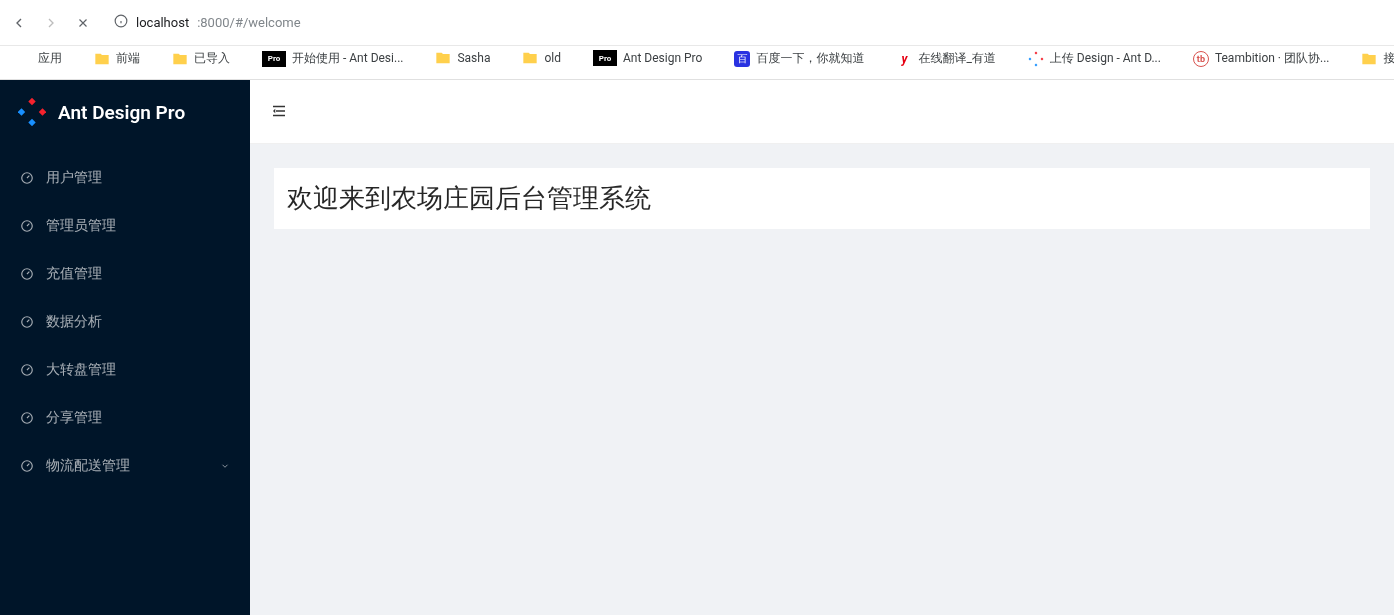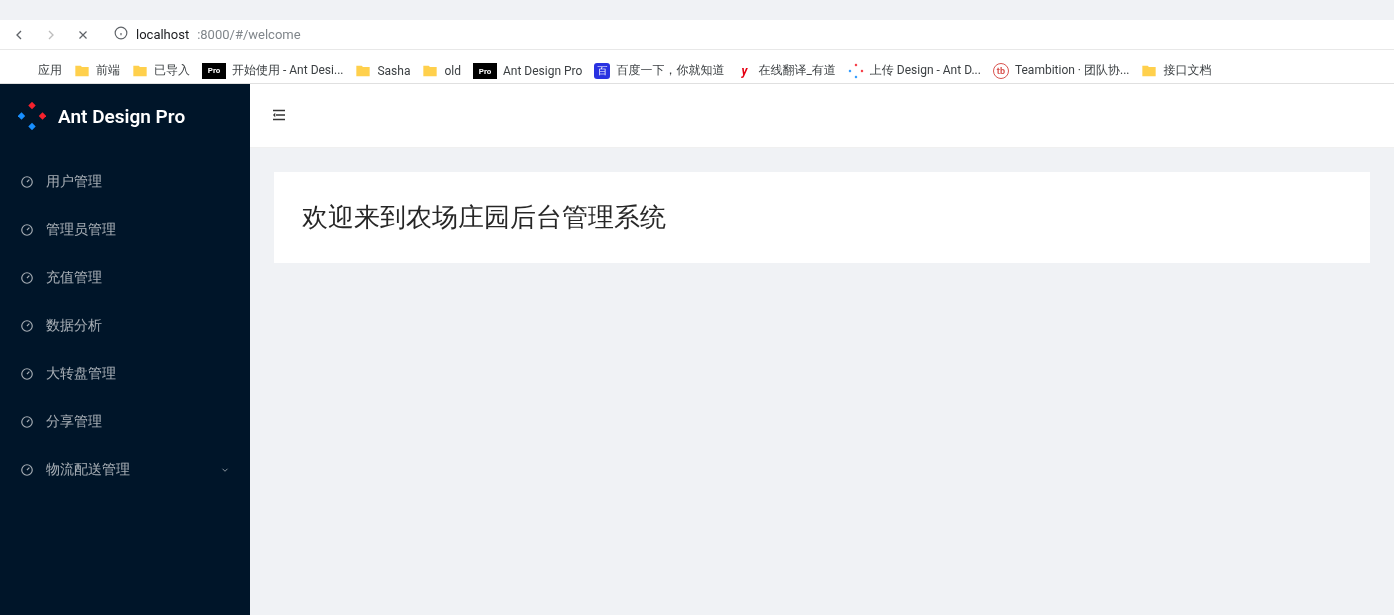--- a/index.html
+++ b/index.html
@@ -1,27 +1,27 @@
 <!DOCTYPE html>
 <html><head>
   <meta charset="utf-8">
   <style>
     * { margin: 0; padding: 0; box-sizing: border-box; }
     body { font-family: -apple-system, BlinkMacSystemFont, "Segoe UI", Roboto, "Helvetica Neue", Arial, sans-serif; background: #f0f2f5; width: 1394px; height: 615px; overflow: hidden; }
 
     
-    .browser-chrome { height: 30px; display: flex; align-items: center; padding: 0 10px; background: #fff; border-bottom: 1px solid #e8e8e8; gap: 14px; margin-top: 20px; }
+    .browser-chrome { height: 46px; display: flex; align-items: center; padding: 0 10px; background: #fff; border-bottom: 1px solid #e8e8e8; gap: 14px; }
     .nav-btn { width: 18px; height: 18px; display: flex; align-items: center; justify-content: center; color: #5f6368; }
     .nav-btn.disabled { color: #bdbdbd; }
     .url-bar { flex: 1; display: flex; align-items: center; gap: 8px; padding: 0 8px; height: 24px; border-radius: 14px; font-size: 13px; color: #5f6368; }
     .url-bar .host { color: #202124; }
     .url-bar .port-path { color: #80868b; }
 
     
-    .bookmarks-bar { height: 34px; display: flex; align-items: flex-end; padding: 0 10px; background: #fff; border-bottom: 1px solid #e0e0e0; gap: 0; font-size: 12px; color: #3c4043; }
+    .bookmarks-bar { height: 34px; display: flex; align-items: flex-start; padding: 0 10px; background: #fff; border-bottom: 1px solid #e0e0e0; gap: 20px; font-size: 12px; color: #3c4043; }
     .bookmark { display: flex; align-items: center; gap: 6px; padding: 4px 6px; border-radius: 4px; white-space: nowrap; }
     .bm-icon { width: 16px; height: 16px; display: flex; align-items: center; justify-content: center; flex-shrink: 0; }
     .folder-icon svg { fill: #ffd04c; }
     .apps-icon { display: grid; grid-template-columns: repeat(3, 4px); grid-template-rows: repeat(3, 4px); gap: 2px; }
     .apps-icon span:nth-child(1){background:#ea4335}.apps-icon span:nth-child(2){background:#fbbc04}.apps-icon span:nth-child(3){background:#34a853}
     .apps-icon span:nth-child(4){background:#4285f4}.apps-icon span:nth-child(5){background:#ea4335}.apps-icon span:nth-child(6){background:#fbbc04}
     .apps-icon span:nth-child(7){background:#34a853}.apps-icon span:nth-child(8){background:#4285f4}.apps-icon span:nth-child(9){background:#ea4335}
     .pro-icon { background:#000; color:#fff; font-size:8px; font-weight:bold; width:24px; height:16px; display:flex; align-items:center; justify-content:center; }
     .baidu-icon { background:#2932e1; color:#fff; font-size:10px; width:16px; height:16px; display:flex; align-items:center; justify-content:center; border-radius:3px; }
     .y-icon { background:#fff; color:#e60012; font-weight:bold; font-style:italic; font-size:12px; width:16px; height:16px; display:flex; align-items:center; justify-content:center; }
@@ -36,21 +36,21 @@
     .logo-text { color: #fff; font-size: 19px; font-weight: 600; }
     .menu { padding-top: 10px; }
     .menu-item { height: 48px; display: flex; align-items: center; padding: 0 20px; gap: 12px; font-size: 14px; color: rgba(255,255,255,0.65); cursor: pointer; position: relative; }
     .menu-item .chev { margin-left: auto; }
     .dash-icon { width: 14px; height: 14px; display:flex; align-items:center; justify-content:center; }
 
     .main { flex: 1; background: #f0f2f5; display: flex; flex-direction: column; }
     .top-header { height: 64px; background: #fff; display: flex; align-items: center; padding: 0 20px; border-bottom: 1px solid #f0f0f0; }
     .collapse-btn { width: 20px; height: 20px; color: #333; }
     .content-wrap { padding: 24px; }
-    .content-card { background: #fff; padding: 28px; }
+    .content-card { background: #fff; padding: 13px; }
     .welcome-title { font-size: 26px; font-weight: 500; color: rgba(0,0,0,0.85); }
   </style>
 </head>
 <body>
 
 <div class="browser-chrome">
   <div class="nav-btn">
     <svg width="16" height="16" viewBox="0 0 24 24" fill="none" stroke="currentColor" stroke-width="2">
         <path d="M15 18l-6-6 6-6"></path>
       </svg>

